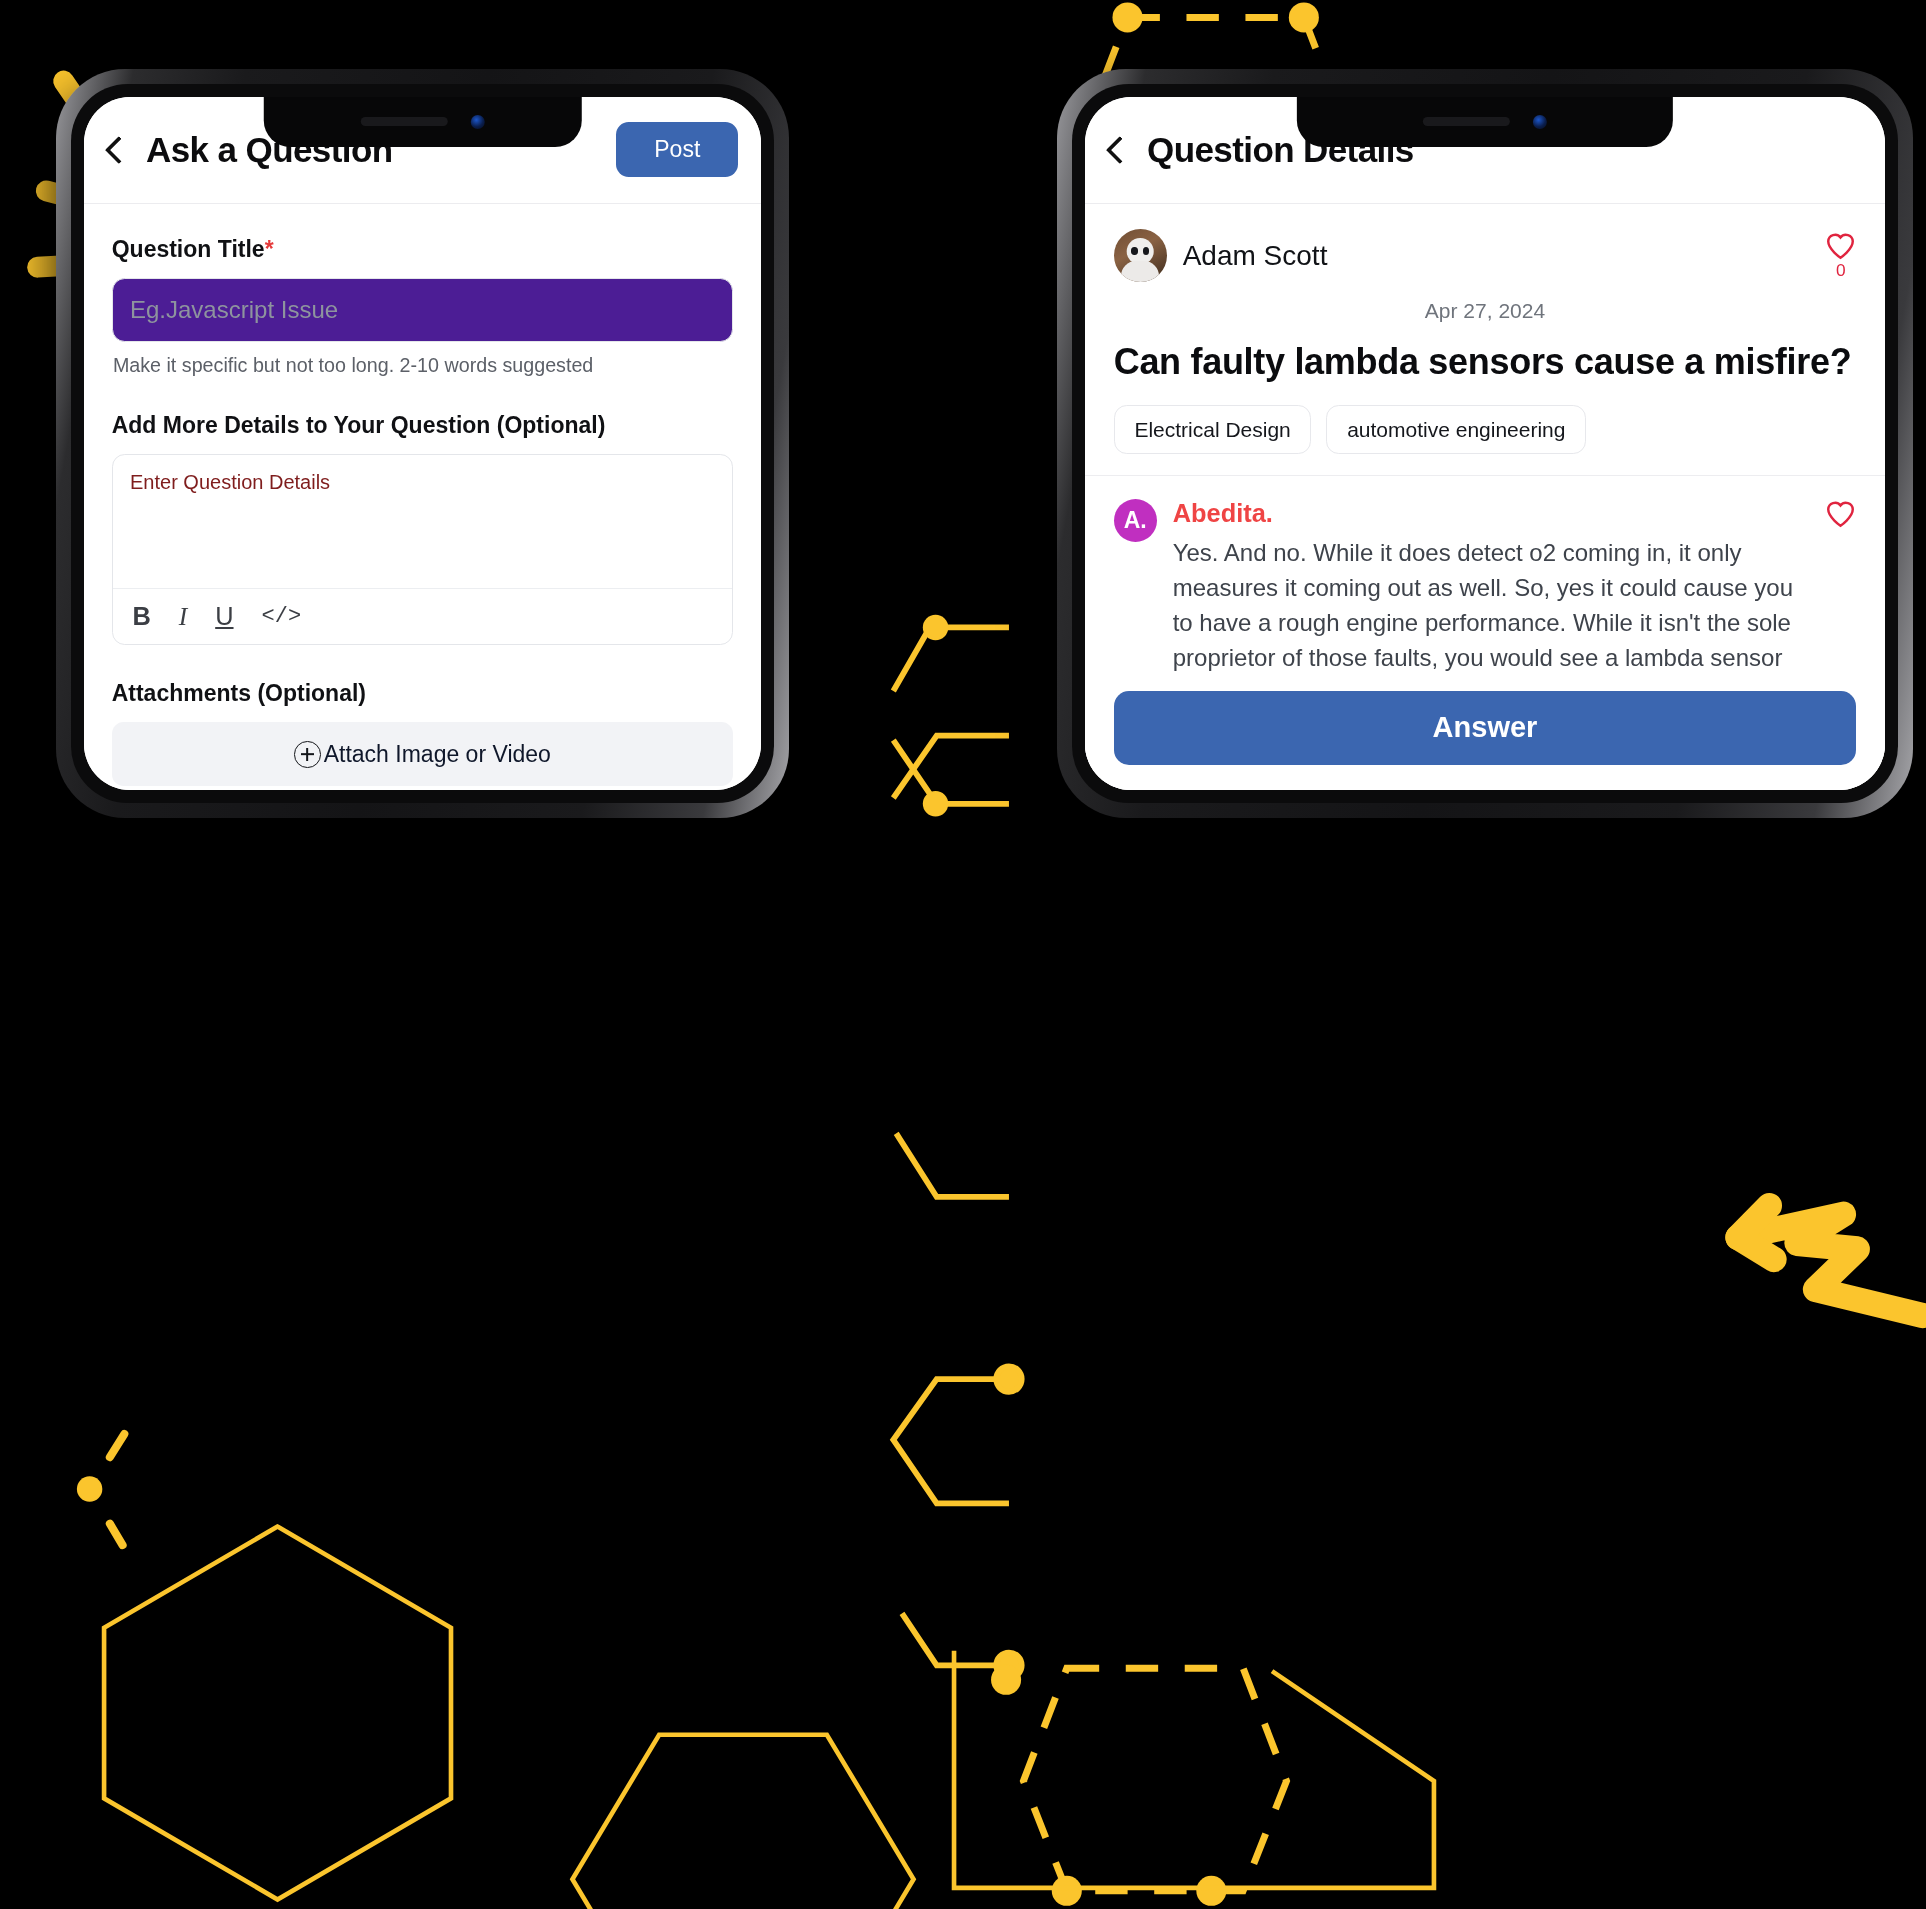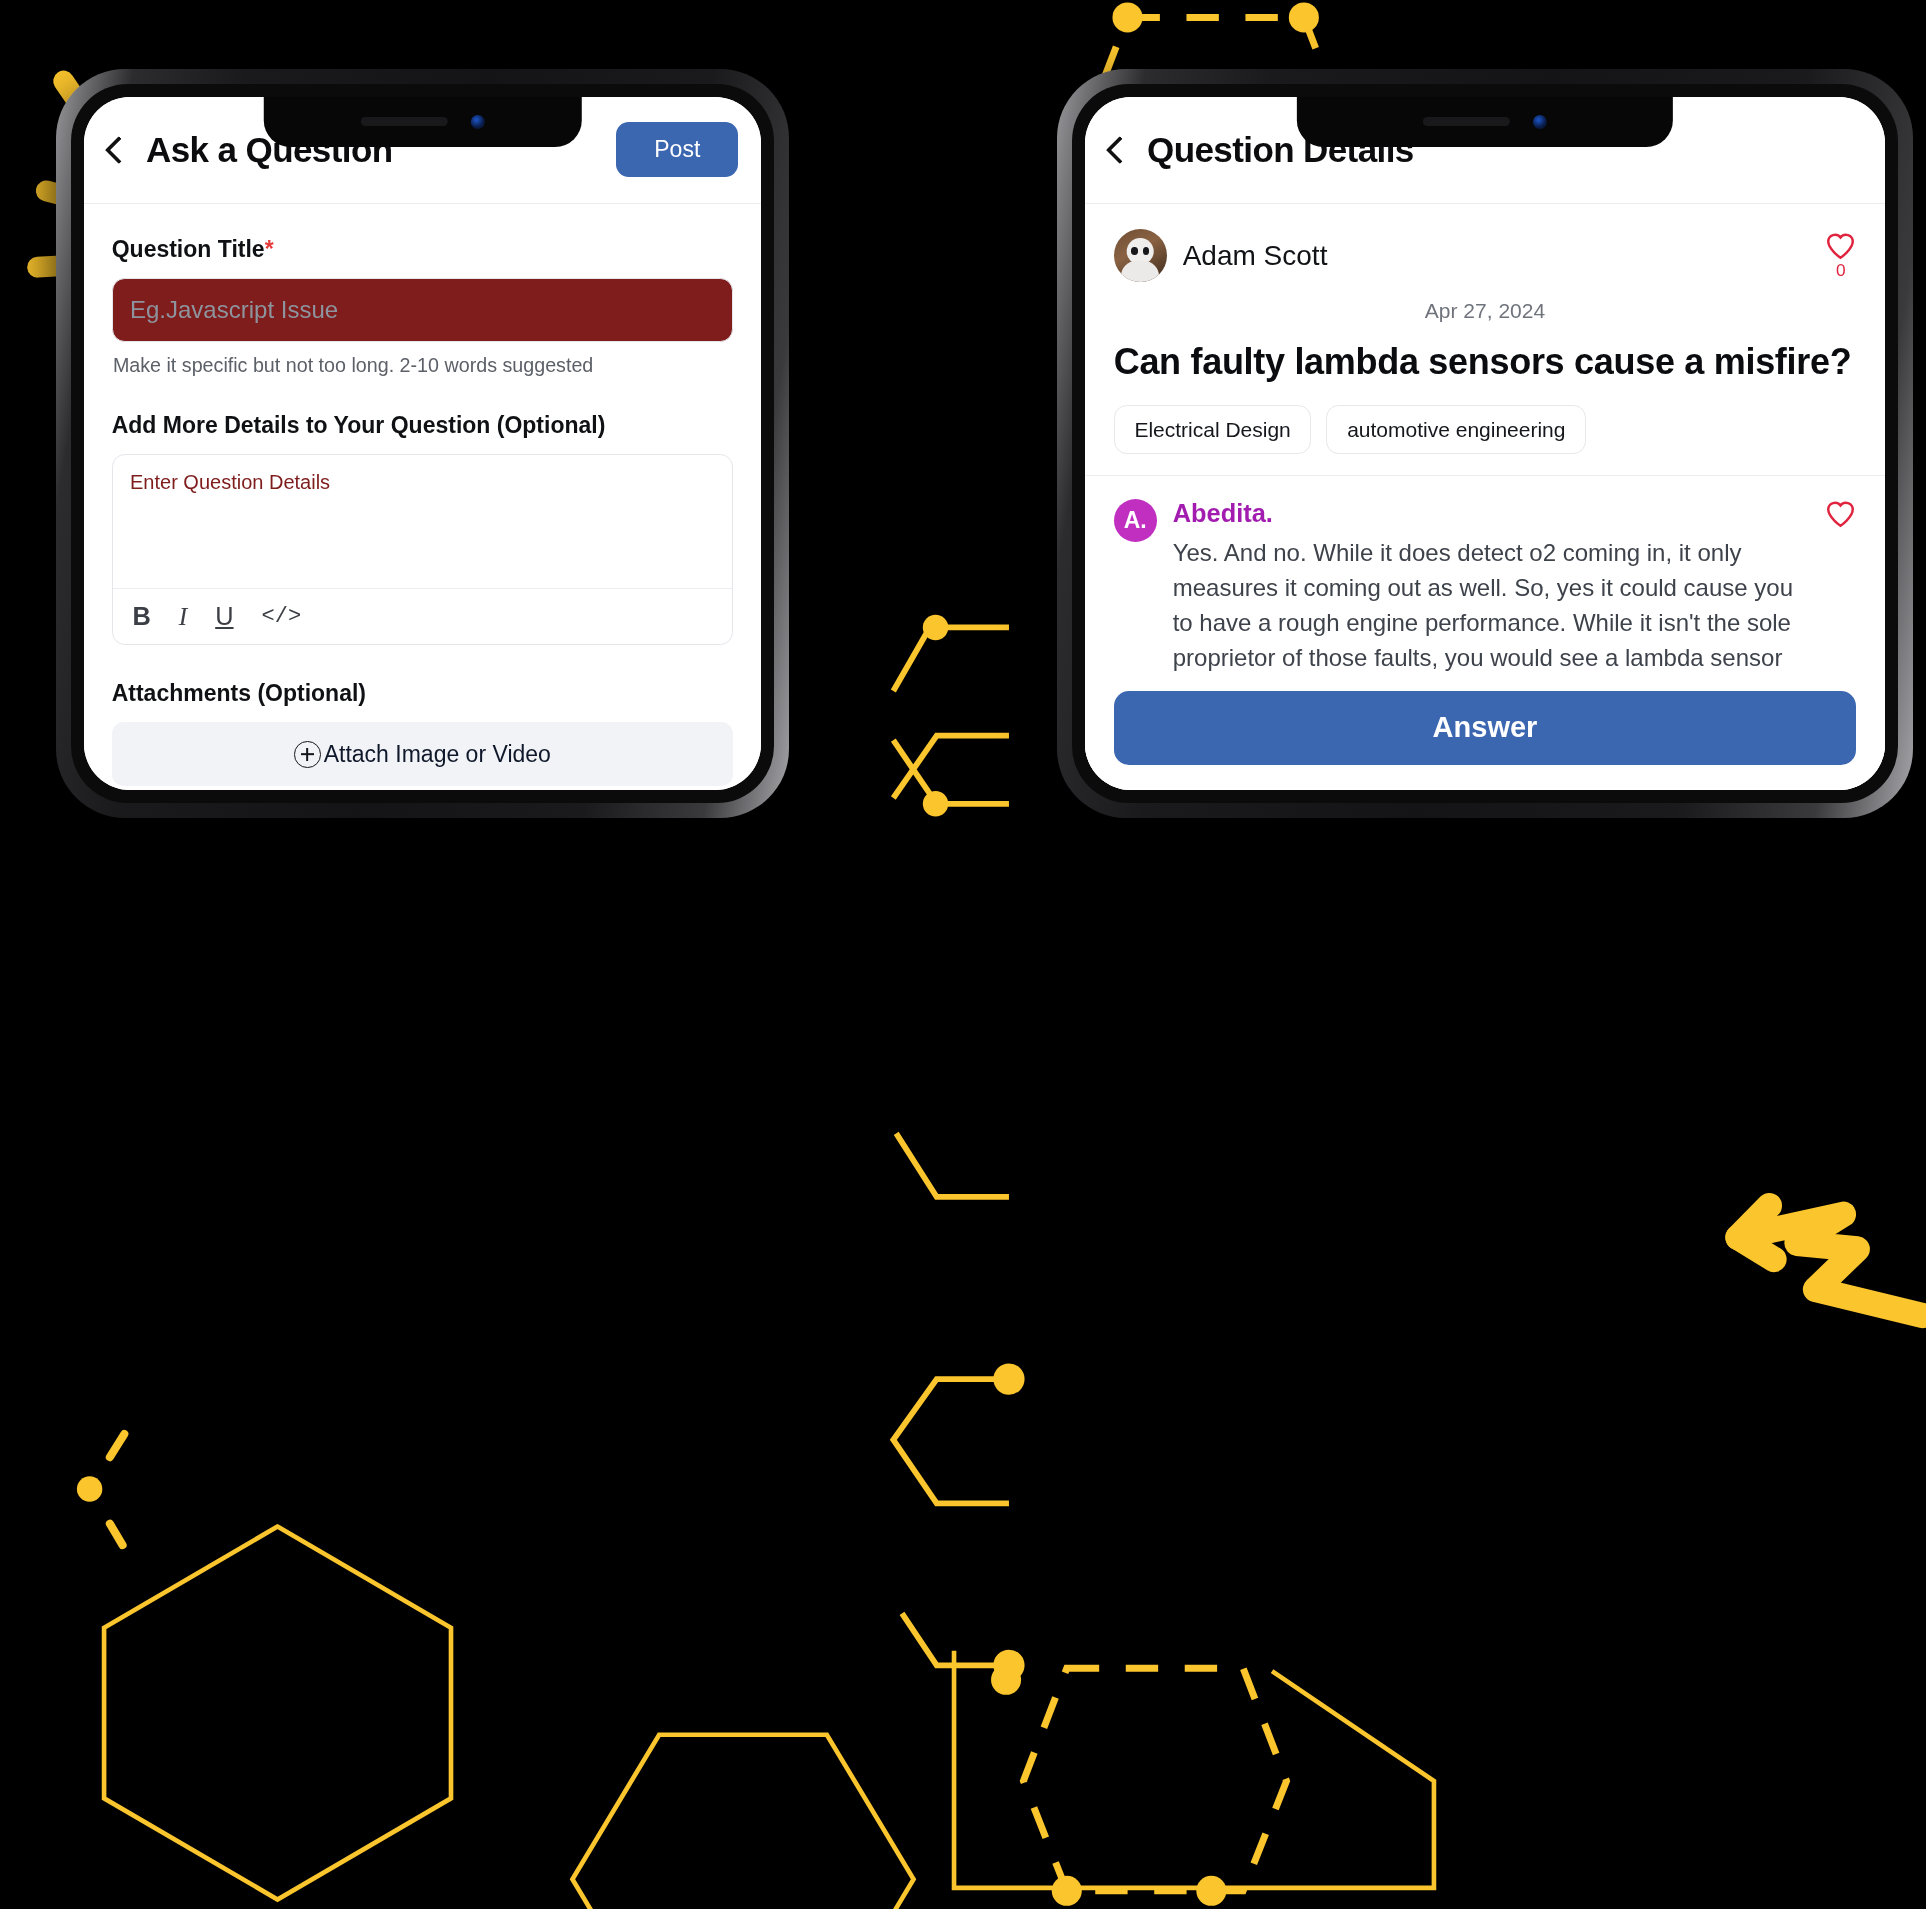--- a/index.html
+++ b/index.html
@@ -77,21 +77,21 @@
 
   .scroll { height: calc(100% - 107px); overflow: hidden; background: #fff; }
 
   
   .form { padding: 32px 28px 0 28px; }
   .field-label { font-size: 23px; font-weight: 700; color: #101114; margin-bottom: 15px; }
   .req { color: #e53b3b; }
   .txt-input {
     width: 100%; height: 64px; border: 1.2px solid #e4e6ea; border-radius: 12.7px;
     padding: 0 17.3px; font-size: 24px; color: #8e949e; display: flex; align-items: center;
-    background: #7f1d1d;
+    background: #4c1d95;
   }
   .hint { font-size: 19.7px; color: #5c6068; margin: 12.7px 1.2px 0 1.2px; }
   .gap-lg { height: 35px; }
 
   .editor { border: 1.2px solid #e4e6ea; border-radius: 12.7px; overflow: hidden; }
   .editor-area { height: 133px; padding: 16px 17.3px; font-size: 20px; color: #7f1d1d; }
   .editor-tools {
     height: 56px; border-top: 1.2px solid #eceef1; display: flex; align-items: center;
     gap: 28px; padding: 0 19.7px; font-size: 25.4px; color: #3b3e44;
   }
@@ -153,21 +153,21 @@
   }
 
   .answer { padding: 23px 29px 17.3px 29px; border-bottom: 0.6px solid #ededf0; }
   .a-top { display: flex; align-items: flex-start; }
   .a-badge {
     width: 43px; height: 43px; border-radius: 50%; flex: none;
     display: flex; align-items: center; justify-content: center;
     color: #fff; font-size: 23px; font-weight: 600;
   }
   .a-body { margin-left: 16px; flex: 1; }
-  .a-name { font-size: 25.4px; font-weight: 700; color: #a21caf; }
+  .a-name { font-size: 25.4px; font-weight: 700; color: #ef4444; }
   .a-text { font-size: 24px; line-height: 1.46; color: #3e434b; margin-top: 7px; }
   .a-heart { margin-left: 11.6px; flex: none; }
 
   .footer-bar {
     position: absolute; left: 0; right: 0; bottom: 0; padding: 17.3px 29px 25.4px 29px;
     background: #fff; z-index: 25;
   }
   .answer-btn {
     width: 100%; height: 74px; background: #3b66b0; color: #fff;
     border: none; border-radius: 15px; font-size: 29px; font-weight: 700;

